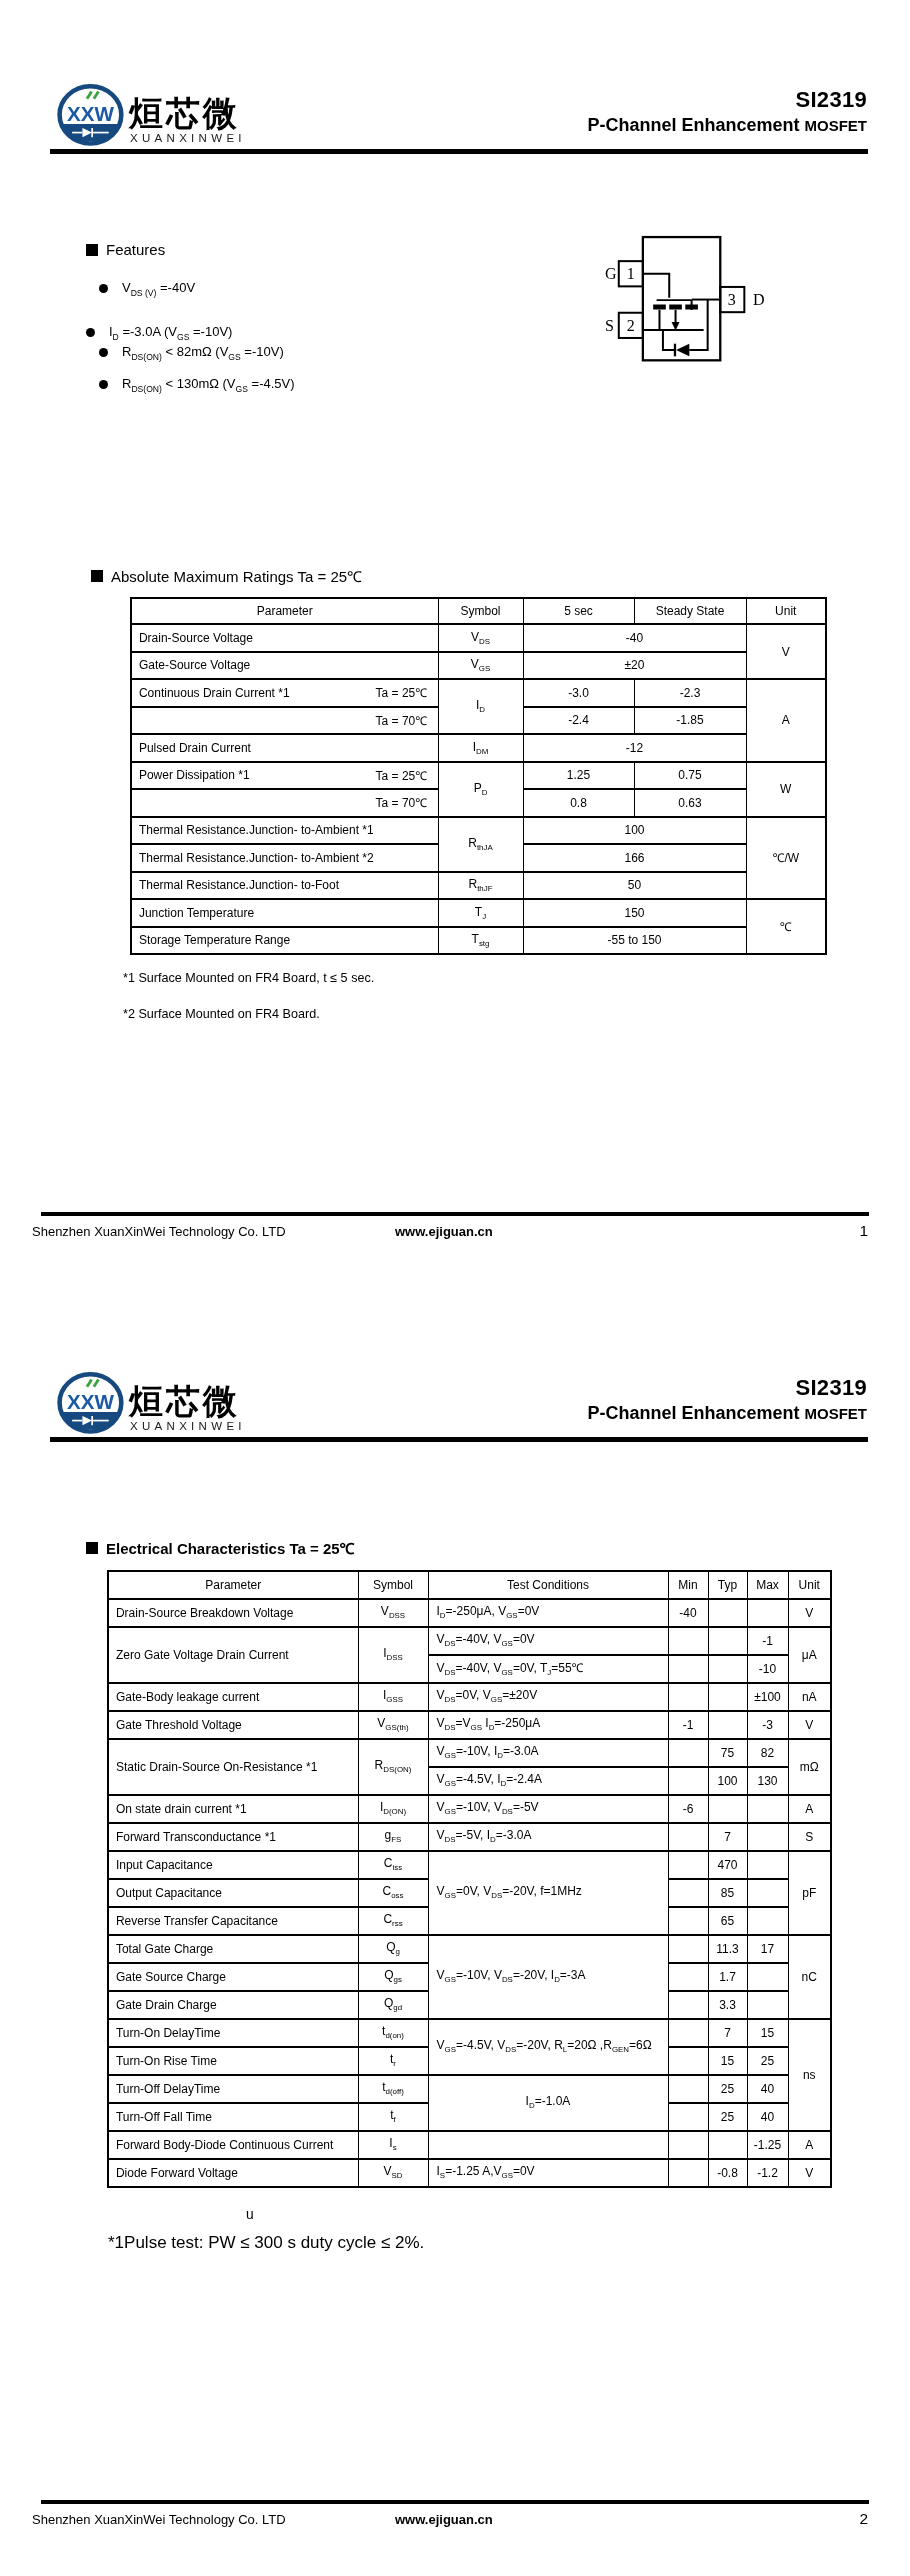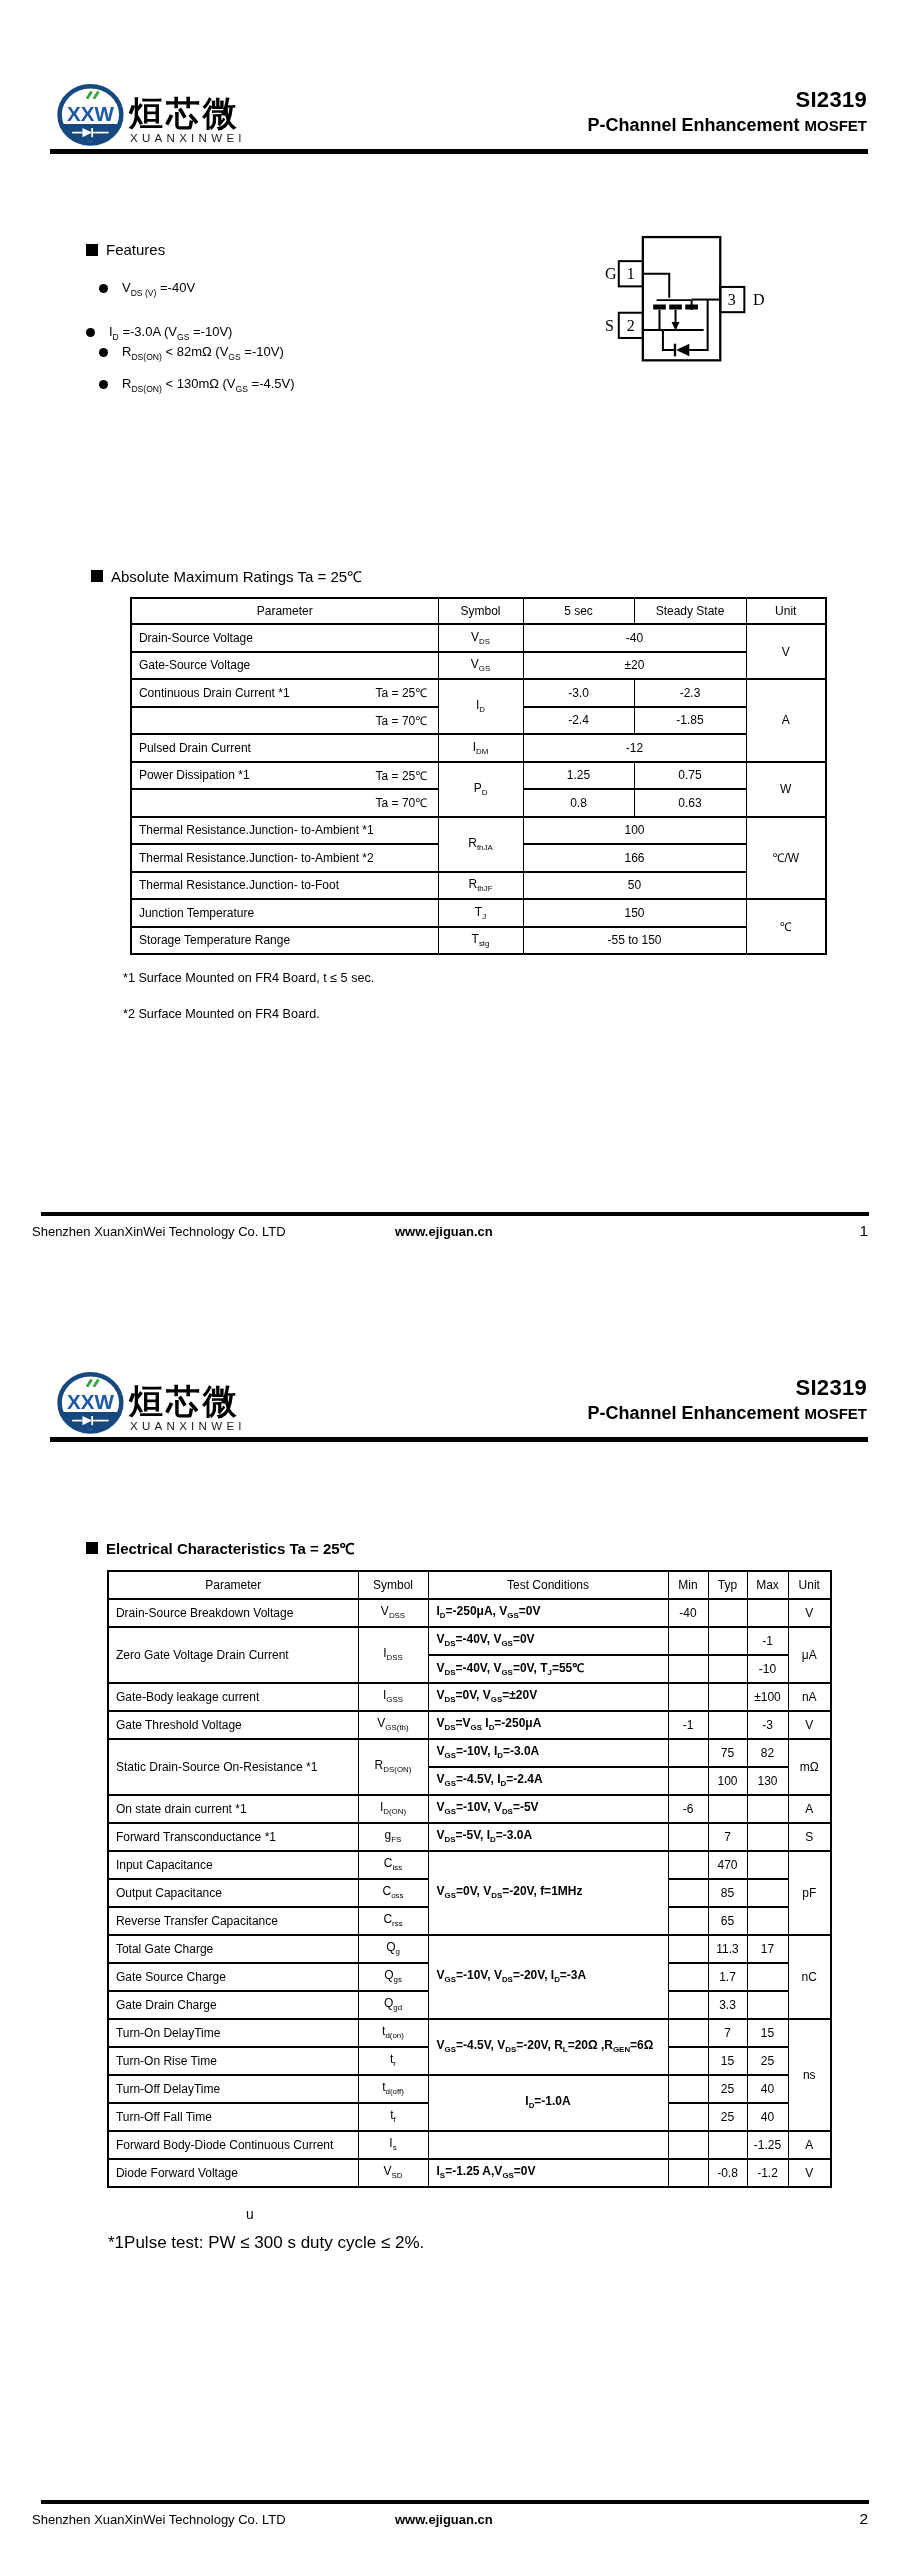--- a/index.html
+++ b/index.html
@@ -16,21 +16,21 @@
   .sq{width:12px;height:12px;background:#000;flex:0 0 auto;}
   .feat-item{position:absolute;display:flex;align-items:center;gap:13.8px;font-size:13px;}
   .dot{width:9.2px;height:9.2px;border-radius:50%;background:#000;flex:0 0 auto;}
   sub{font-size:0.66em;line-height:1;}
   table{border-collapse:collapse;table-layout:fixed;position:absolute;background:#fff;
         border:2.3px solid #000;font-size:12px;}
   td,th{border-top:2.3px solid #000;border-bottom:2.3px solid #000;
         border-left:1.1px solid #000;border-right:1.1px solid #000;
         padding:0;vertical-align:middle;text-align:center;font-weight:normal;overflow:hidden;}
   td.pl{text-align:left;padding-left:6.9px;}
-  td.tc{text-align:left;padding-left:8px;font-weight:bold;}
+  td.tc{text-align:left;padding-left:8px;}
   .pc{display:flex;justify-content:space-between;align-items:center;padding-left:6.9px;padding-right:10.3px;}
   .pc-r{text-align:right;padding-right:10.3px;}
   .amr tr{height:27.5px;} .amr tr.h{height:26px;}
   .ec tr{height:28px;}  .ec tr.h{height:27.5px;}
   .note{position:absolute;font-size:12.6px;}
   .foot-co{position:absolute;left:32px;font-size:13px;}
   .foot-web{position:absolute;left:395px;font-size:13px;font-weight:bold;}
   .foot-pg{position:absolute;right:42px;font-size:15.5px;}
 </style>
 </head>

